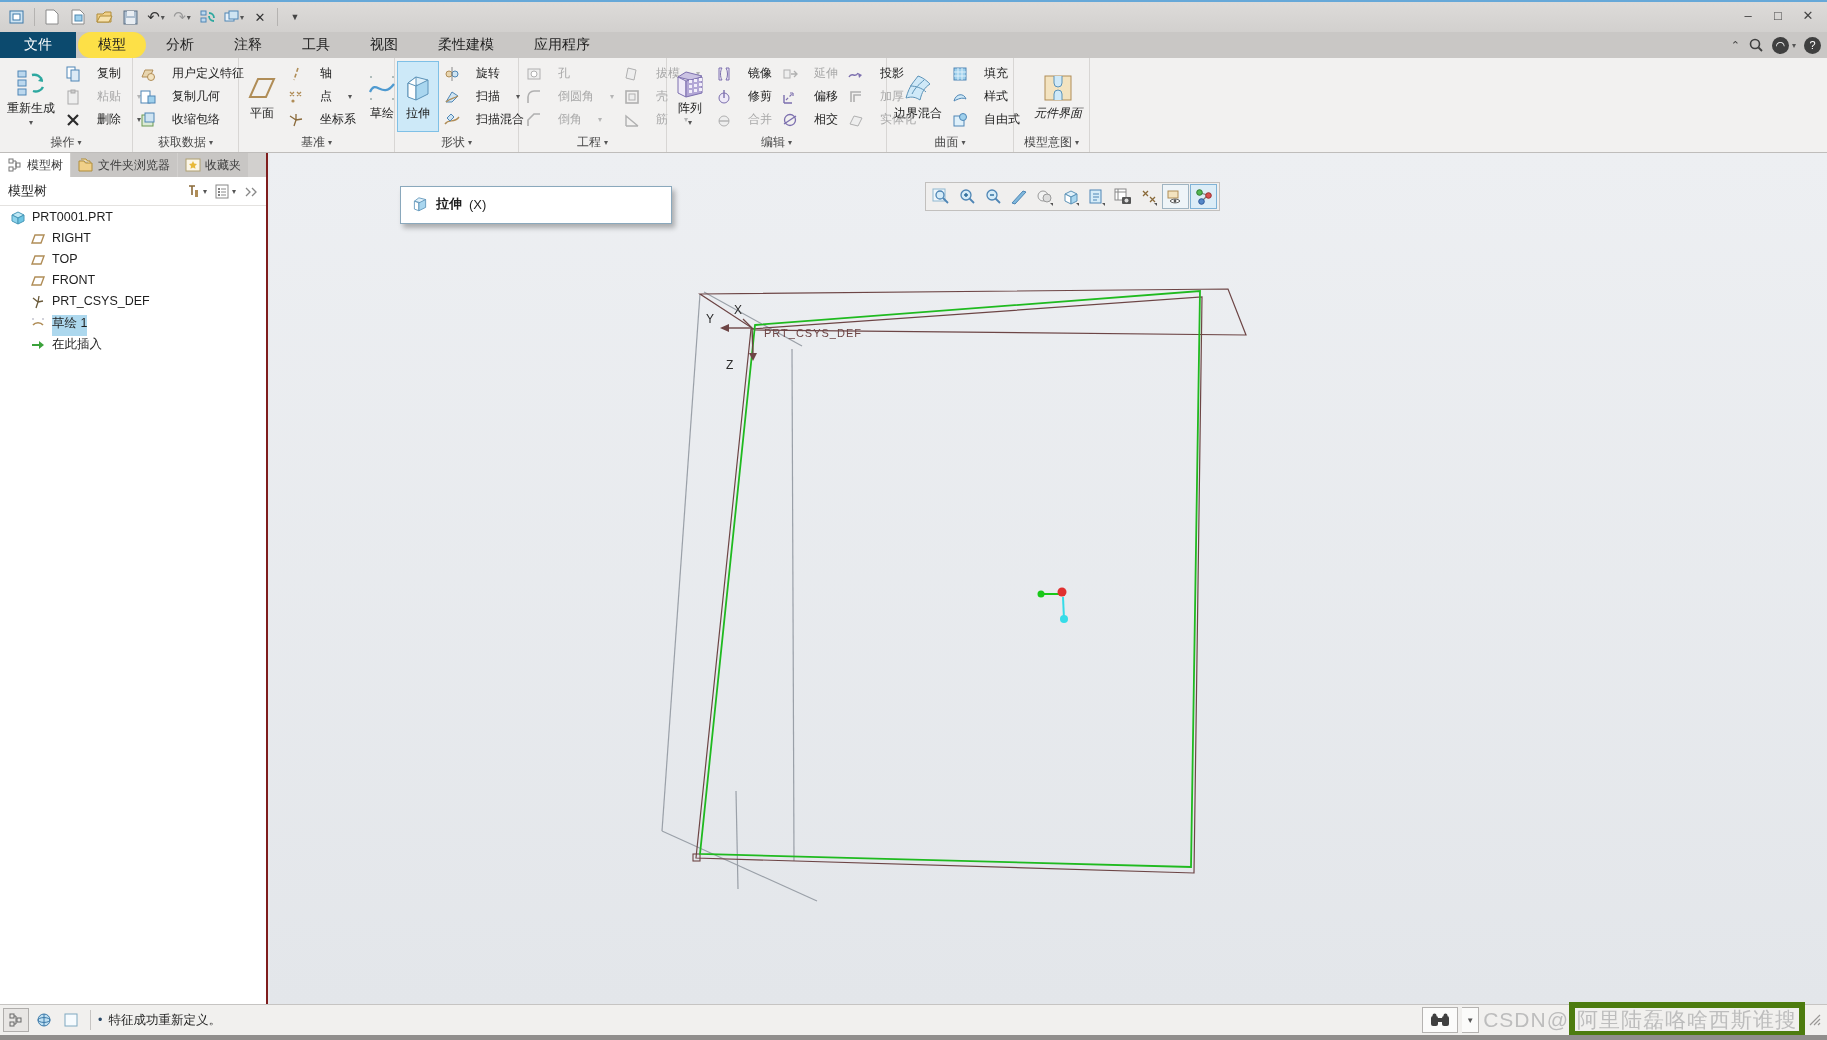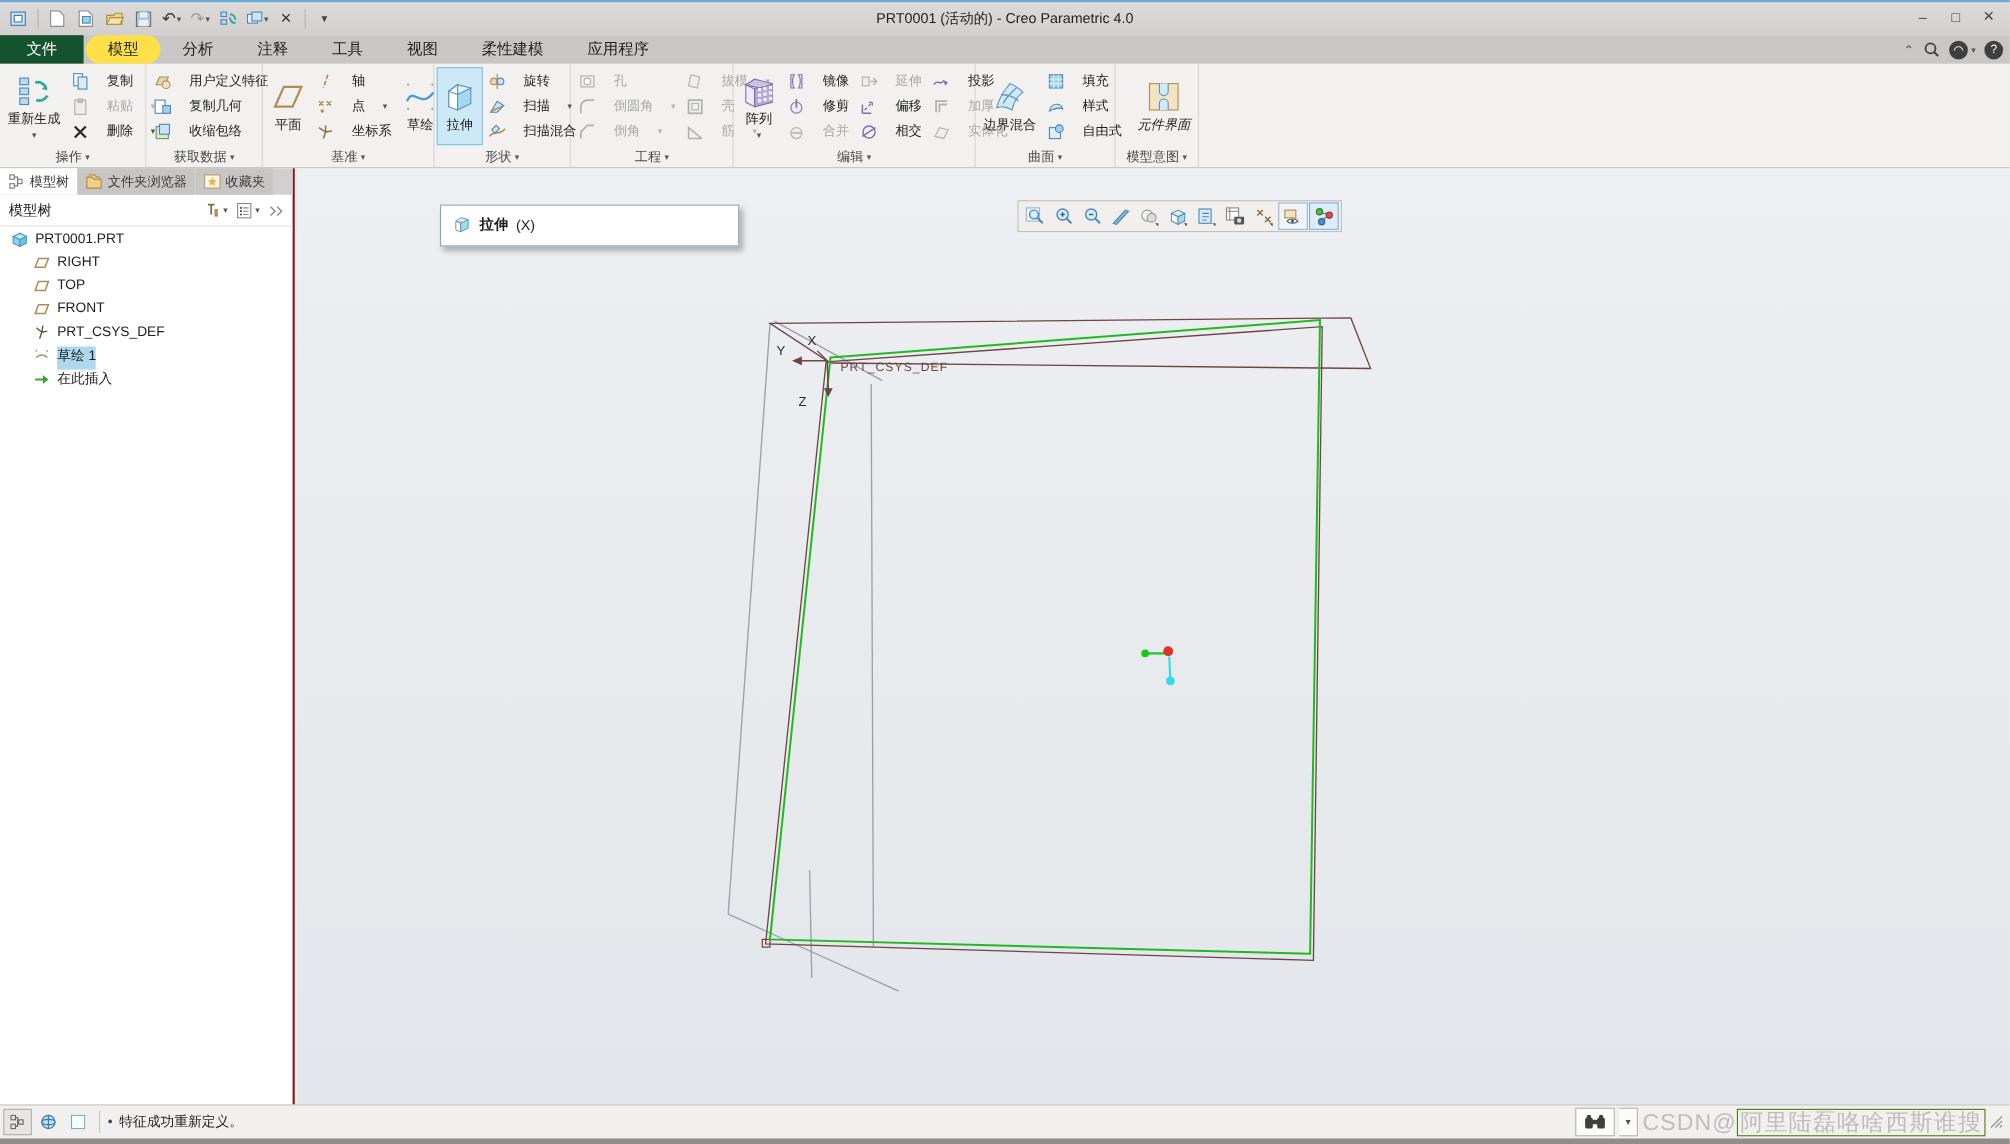--- a/index.html
+++ b/index.html
@@ -12,21 +12,21 @@
   .qbtn{width:24px;height:24px;display:flex;align-items:center;justify-content:center;font-size:14px;}
   .qsep{width:1px;height:18px;background:#b5b3b1;margin:0 3px;}
   .title-text{position:absolute;left:0;right:0;text-align:center;font-size:13px;color:#1e1e1e;pointer-events:none;}
   .winctl{position:absolute;right:4px;top:0;display:flex;}
   .wbtn{width:30px;height:26px;display:flex;align-items:center;justify-content:center;font-size:13px;color:#444;}
   .dim{color:#9a9a9a;}
   .mini-arr{font-size:8px;color:#555;margin-left:1px;}
   
   .tabrow{position:absolute;top:32px;left:0;right:0;height:26px;background:#c9c7c5;display:flex;align-items:stretch;}
   .tab{padding:0 20px;display:flex;align-items:center;font-size:14px;color:#1e1e1e;}
-  .tab-file{background:#14532d;color:#fff;padding:0 24px;margin-right:2px;}
+  .tab-file{background:#0c4a6e;color:#fff;padding:0 24px;margin-right:2px;}
   .tab-active{background:#fde047;border-radius:13px;}
   .tabrow-right{position:absolute;right:6px;top:0;height:26px;display:flex;align-items:center;gap:8px;}
   .circ{width:17px;height:17px;border-radius:50%;background:#3f3f3f;color:#fff;font-size:11px;
         display:flex;align-items:center;justify-content:center;}
   
   .ribbon{position:absolute;top:58px;left:0;right:0;height:94px;background:#f2f1f0;border-bottom:1px solid #bfbdbb;display:flex;}
   .rg{display:flex;flex-direction:column;border-right:1px solid #d8d6d4;box-sizing:border-box;}
   .rgc{flex:1;display:flex;align-items:stretch;padding:3px 2px 0 2px;}
   .rgl{height:20px;display:flex;align-items:center;justify-content:center;font-size:12px;color:#4a4a4a;gap:3px;}
   .rb{display:flex;flex-direction:column;align-items:center;justify-content:center;font-size:12px;gap:1px;
@@ -65,21 +65,21 @@
   .tt-title{display:flex;align-items:center;gap:7px;font-size:13px;font-weight:bold;}
   .tt-body{margin-top:7px;font-size:12.5px;line-height:1.55;color:#1e1e1e;}
   
   .statusbar{position:absolute;left:0;right:0;bottom:5px;height:30px;background:#f1f0ee;border-top:1px solid #c6c4c2;
              display:flex;align-items:center;font-size:12.5px;}
   .sbtn{width:24px;height:22px;display:flex;align-items:center;justify-content:center;margin-left:3px;}
   .sbtn.pressed{border:1px solid #b0aeac;background:#e8e6e4;}
   .sdiv{width:1px;height:20px;background:#c6c4c2;margin:0 7px;}
   .sb-right{position:absolute;right:6px;display:flex;align-items:center;gap:4px;}
   .wm{color:#bdbdbd;font-size:21px;letter-spacing:1px;white-space:nowrap;}
-  .wm-box{border:1px solid #4d7c0f;padding:0 2px;}
+  .wm-box{border:6px solid #4d7c0f;padding:0 2px;}
   .binoc{width:34px;height:24px;border:1px solid #b5b3b1;background:#fbfbfa;display:flex;align-items:center;justify-content:center;}
   .binarr{width:16px;height:24px;border:1px solid #b5b3b1;border-left:none;background:#fbfbfa;
           display:flex;align-items:center;justify-content:center;font-size:8px;color:#555;}
   .bottomstrip{position:absolute;left:0;right:0;bottom:0;height:5px;background:#908e8c;}
   svg{display:block;}
   text{font-family:"Liberation Sans","DejaVu Sans",sans-serif;}
 </style>
 </head>
 <body>
 
@@ -140,21 +140,20 @@
         <span class="mini-arr">▾</span>
     </span>
     <span class="qbtn">
         <span style="font-size:13px;color:#333;">✕</span>
       </span>
     <span class="qsep"></span>
     <span class="qbtn">
         <span style="font-size:9px;color:#444;">▼</span>
       </span>
   </div>
-  <div class="title-text">PRT0001 (活动的) - Creo Parametric 4.0</div>
   <div class="winctl">
     <span class="wbtn">–</span>
     <span class="wbtn">□</span>
     <span class="wbtn">✕</span>
   </div>
 </div>
 
 <div class="tabrow">
   <div class="tab tab-file">文件</div>
   <div class="tab tab-active">模型</div>

